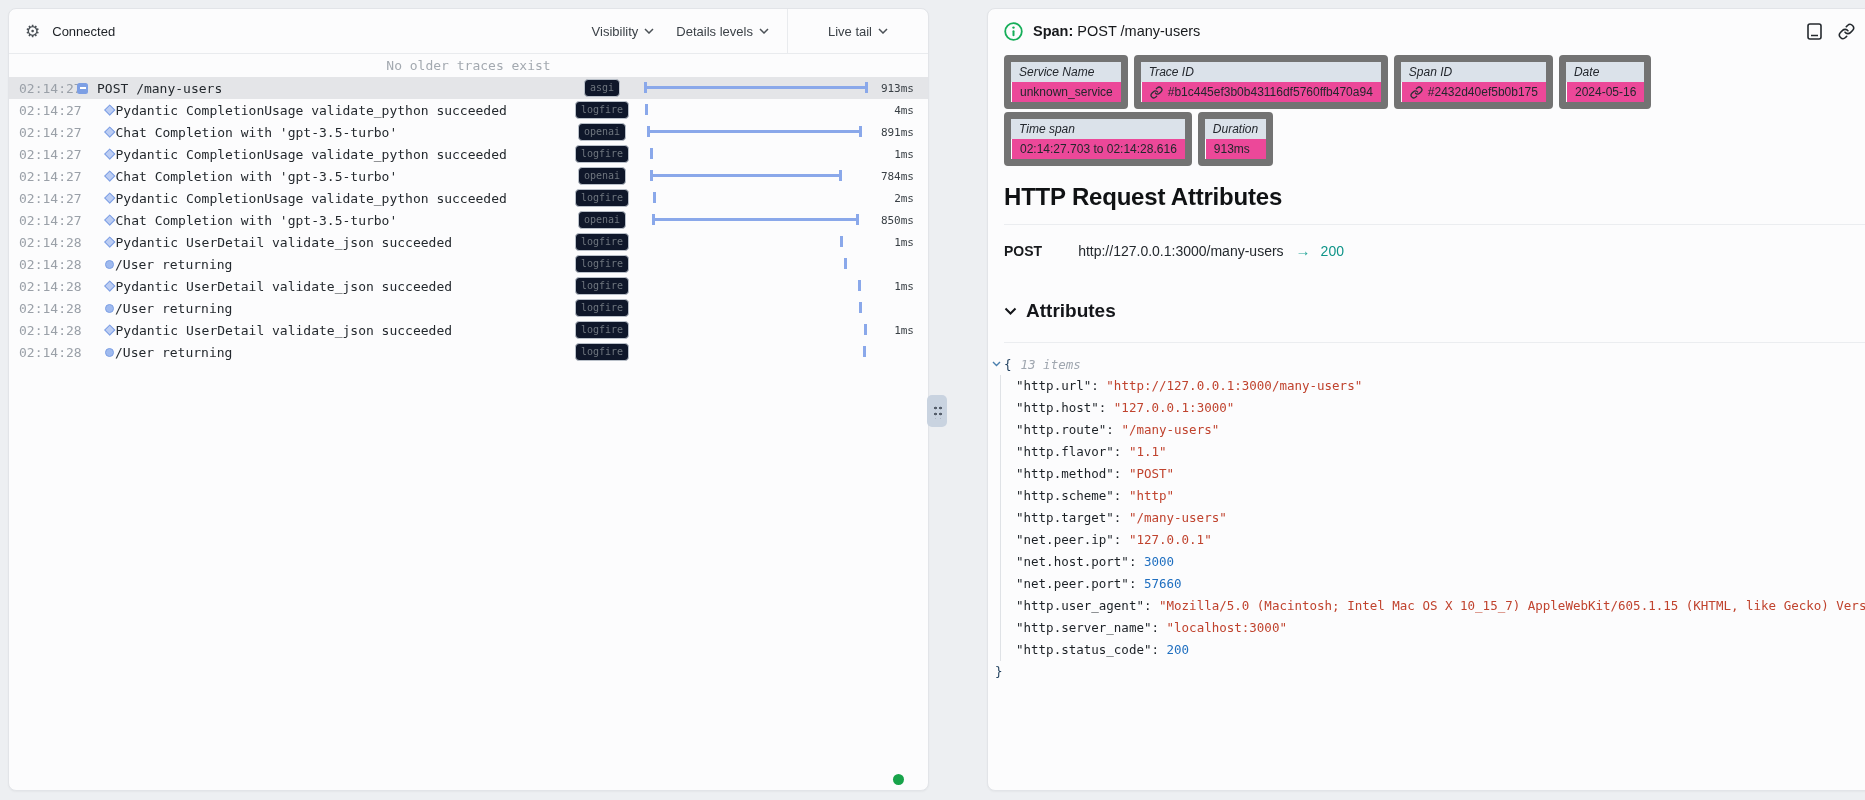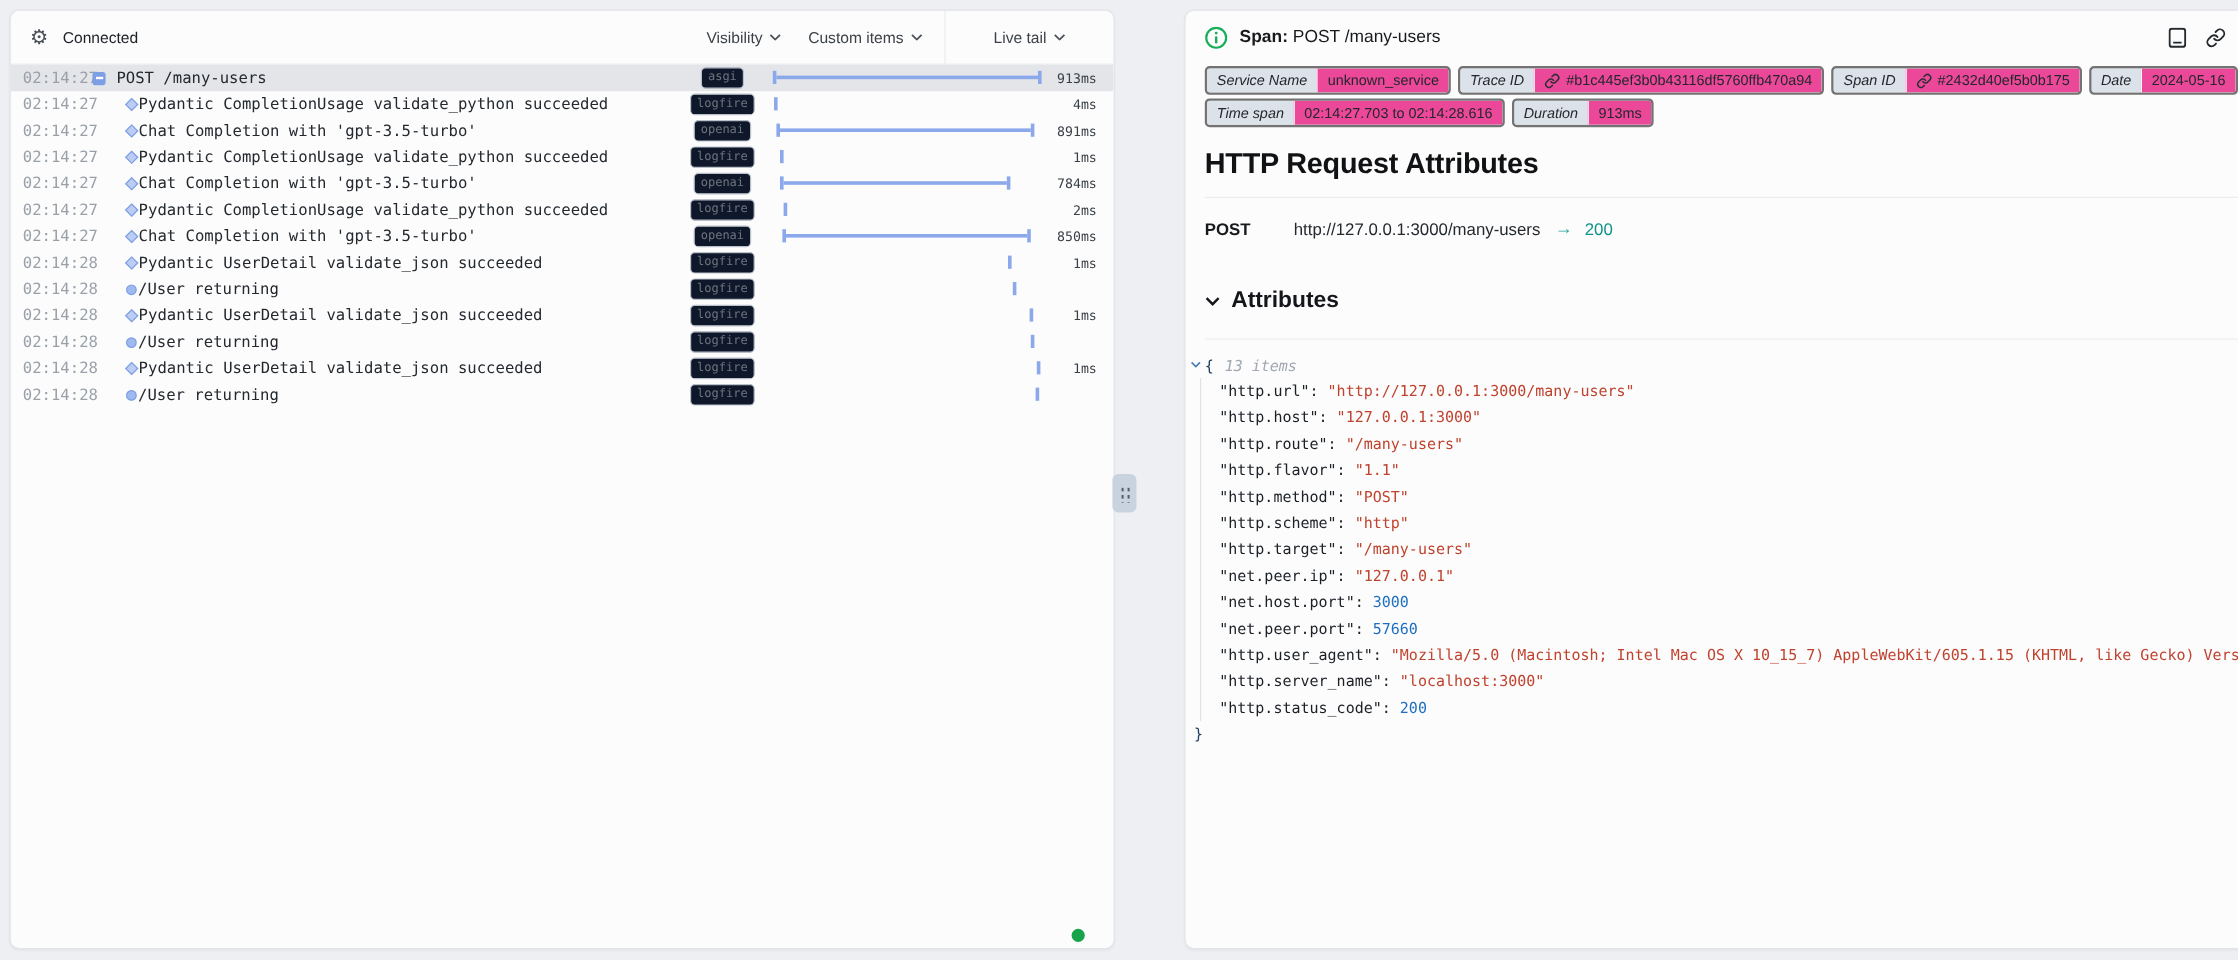--- a/index.html
+++ b/index.html
@@ -62,21 +62,21 @@
   .rp-inner{padding:0 16px;}
   .rp-header{display:flex;align-items:center;gap:10px;height:44px;}
   .info-icon{flex:none;}
   .rp-title{font-size:14.5px;color:#17191c;}
   .rp-title b{font-weight:bold;}
   .rp-hicons{margin-left:auto;display:flex;align-items:center;gap:16px;}
   .hicon{background:none;border:none;padding:0;cursor:pointer;display:flex;align-items:center;}
   .rp-badge-row{display:flex;gap:6px;margin-top:3px;}
   .rp-badge-row.first{margin-top:2px;}
   .badge{display:flex;align-items:stretch;font-size:12px;border-radius:4px;overflow:hidden;
-         border:2px solid #737373;color:#23272d;}
+         border:7px solid #737373;color:#23272d;flex-direction:column;}
   .badge .blabel{background:#dbe2ea;padding:3px 8px;font-style:italic;display:flex;align-items:center;}
   .badge .bvalue{background:#ec4899;padding:3px 8px;display:flex;align-items:center;gap:5px;border-left:1px solid #fbfcfd;}
   .blink{display:flex;align-items:center;cursor:pointer;}
   .rp-tabs{display:flex;gap:26px;margin-top:13px;border-bottom:1px solid #e6e8ec;}
   .tab{font-size:13.5px;color:#30353b;padding:5px 2px 9px;background:none;border:none;
        font-family:inherit;cursor:pointer;}
   .tab.active{color:#17191c;border-bottom:2px solid #43484e;margin-bottom:-1px;}
   .rp-h2{font-size:24px;font-weight:bold;color:#101214;margin:17px 0 0;padding-bottom:13px;
          border-bottom:1px solid #ebedf0;letter-spacing:-.2px;}
   .rp-request{display:flex;align-items:center;margin-top:17px;font-size:14px;color:#24292e;}
@@ -110,36 +110,37 @@
         <span class="conn-label">Connected</span>
       </div>
       <div class="tb-right">
         <button class="tb-item">
           <span>Visibility</span>
           <svg class="chev" width="10" height="6" viewBox="0 0 10 6">
               <polyline points="1,1 5,5 9,1" fill="none" stroke="#4b5157" stroke-width="1.5"></polyline>
             </svg>
         </button>
         <button class="tb-item">
-          <span>Custom items</span>
+          <span>Details levels</span>
           <svg class="chev" width="10" height="6" viewBox="0 0 10 6">
               <polyline points="1,1 5,5 9,1" fill="none" stroke="#4b5157" stroke-width="1.5"></polyline>
             </svg>
         </button>
         <div class="live-tail-wrap">
           <button class="tb-item">
             <span>Live tail</span>
             <svg class="chev" width="10" height="6" viewBox="0 0 10 6">
                 <polyline points="1,1 5,5 9,1" fill="none" stroke="#4b5157" stroke-width="1.5"></polyline>
               </svg>
           </button>
         </div>
       </div>
     </header>
 
+    <div class="lp-notice">No older traces exist</div>
 
     <div class="lp-rows" id="rows-host">
         <div class="trow selected">
     <span class="rt">02:14:27</span>
     <span class="rmain">
       <span class="ricon icon-collapse-square"></span>
       <span class="rlabel">POST /many-users</span>
     </span>
     <span class="rtagcol">
             <span class="tag">asgi</span>

